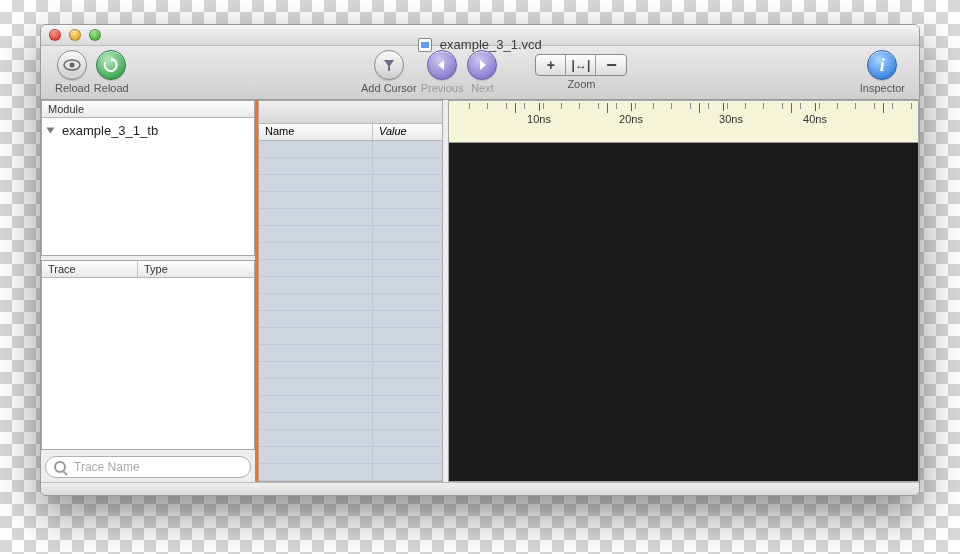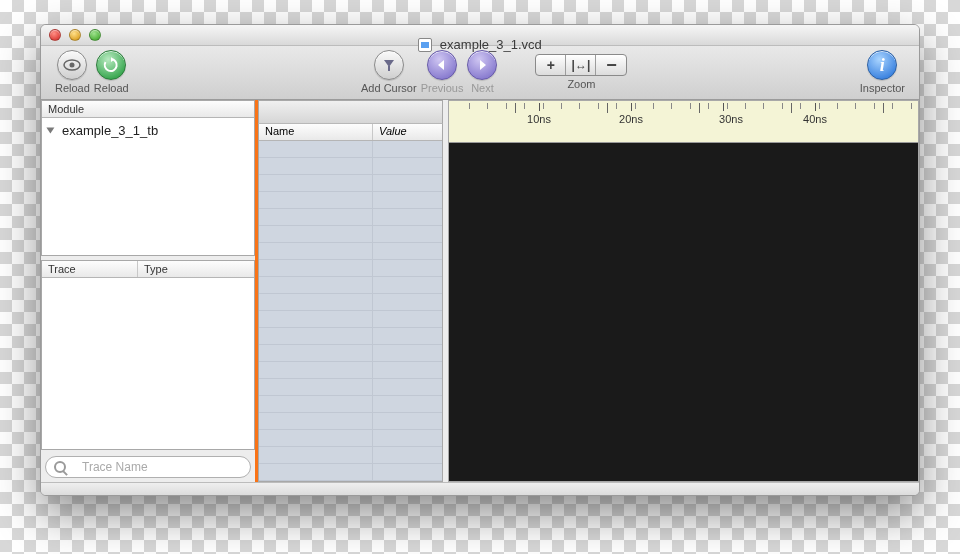--- a/index.html
+++ b/index.html
@@ -77,21 +77,21 @@
   .colhead-row { display:flex; height:17px; background:linear-gradient(#fdfdfd,#e9e9e9); border-bottom:1px solid #b5b5b5; font-size:11px; color:#333;}
   .colhead { padding:1px 6px; border-right:1px solid #c8c8c8; display:flex; align-items:center;}
   .colhead:last-child{border-right:none;}
   .tree { padding:4px 6px; font-size:13px; color:#222; }
   .tree .node { display:flex; align-items:center; gap:8px; padding:1px 0;}
   .tree .disclosure { width:0;height:0;border-left:6px solid #7a7a7a;border-top:4px solid transparent;border-bottom:4px solid transparent; transform:rotate(90deg); transform-origin:40% 50%;}
   .tree .child { padding-left:22px; }
   .modulepanel { flex: 0 0 156px; }
   .tracepanel  { flex: 1; }
   .searchwrap { padding:6px 4px 4px 4px;}
-  .search { width:100%; height:22px; border:1px solid #b0b0b0; border-radius:11px; background:#fff; display:flex; align-items:center; padding:0 8px; gap:16px;}
+  .search { width:100%; height:22px; border:1px solid #b0b0b0; border-radius:11px; background:#fff; display:flex; align-items:center; padding:0 8px; gap:8px;}
   .search input { border:none; outline:none; font-size:12px; flex:1; color:#333; background:transparent;}
   .search input::placeholder{color:#aaa;}
   .search .mag { width:12px;height:12px;border:2px solid #9a9a9a;border-radius:50%;position:relative;}
   .search .mag::after{content:"";position:absolute;width:6px;height:2px;background:#9a9a9a;bottom:-3px;right:-4px;transform:rotate(45deg);}
   
   .midcol { width:190px; display:flex; flex-direction:column; border-right:5px solid #ededed; }
   .toolbarstrip { height:24px; background:linear-gradient(#f0f0f0,#d6d6d6); border:1px solid #a8a8a8; border-bottom:1px solid #b8b8b8;}
   .nvtable { flex:1; border:1px solid #a8a8a8; border-top:none; background:#cfd6e0; display:flex; flex-direction:column;}
   .nvhead { display:flex; height:17px; background:linear-gradient(#fdfdfd,#e9e9e9); border-bottom:1px solid #b5b5b5; font-size:11px;}
   .nvhead .col1{ width:114px; padding:1px 6px; border-right:1px solid #c8c8c8;}

